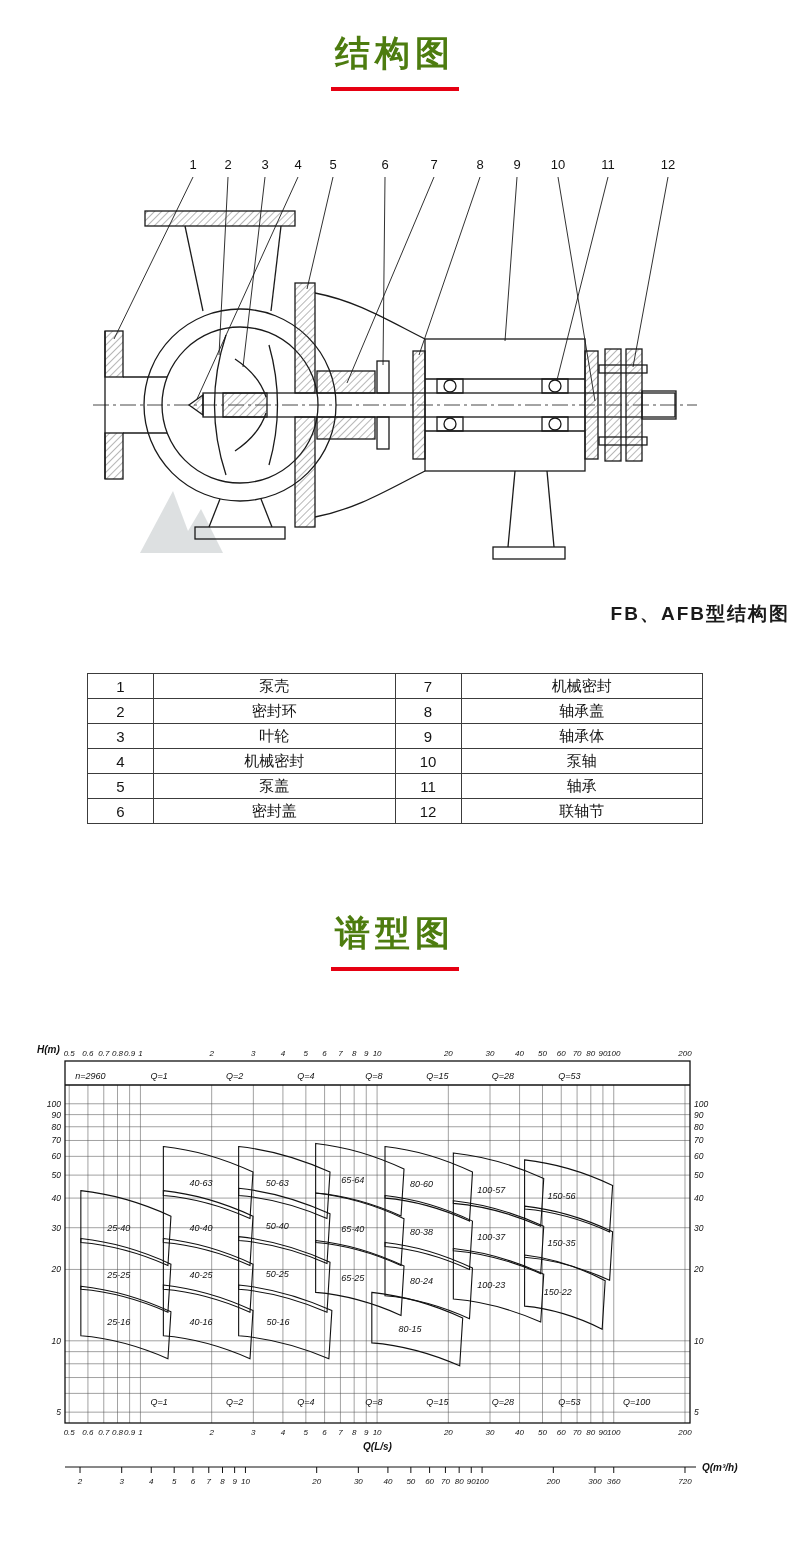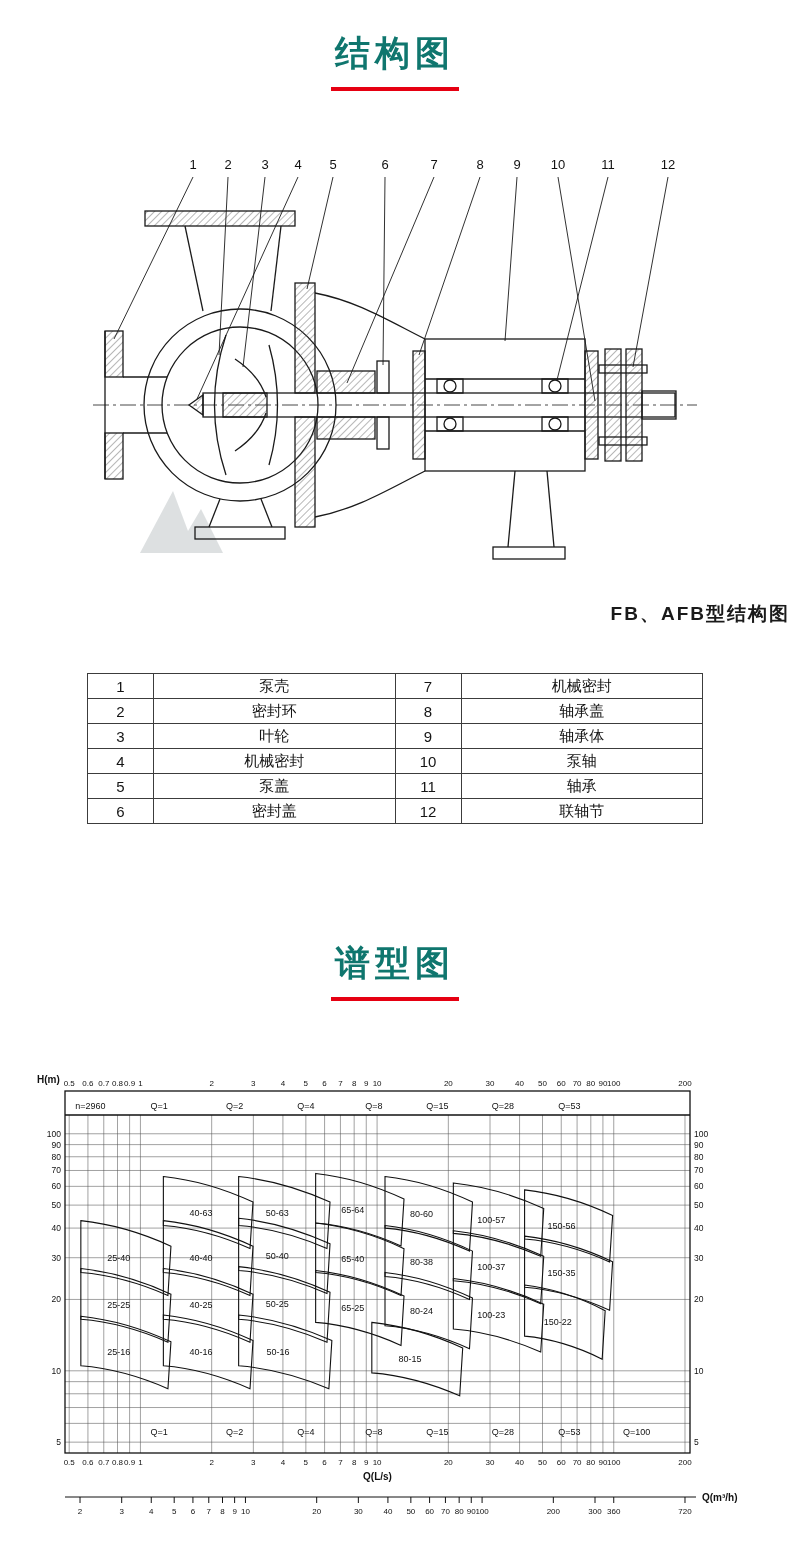--- a/index.html
+++ b/index.html
@@ -6,42 +6,42 @@
   html, body { margin: 0; padding: 0; }
   body {
     width: 790px;
     background: #ffffff;
     font-family: "Liberation Sans", "DejaVu Sans", sans-serif;
     color: #111;
   }
   .page { width: 790px; min-height: 1561px; background: #fff; overflow: hidden; }
   .title {
     font-size: 35px; font-weight: 700; text-align: center;
-    margin: 30px 0 0; letter-spacing: 5px; color: #0f766e;
+    margin: 30px 0 0; letter-spacing: 5px; color: #4d7c0f;
   }
   .title-underline {
     width: 128px; height: 4px; margin: 10px auto 0;
     background: #e60012;
   }
   .diagram-wrap { width: 620px; margin: 62px auto 0; }
   .diagram-caption {
     text-align: right; font-size: 19px; font-weight: 700;
     margin-top: 4px; letter-spacing: 2px; color: #1a1a1a;
   }
   .parts-table {
     width: 616px; margin: 46px auto 0;
     border-collapse: collapse; table-layout: fixed;
   }
   .parts-table td {
     border: 1px solid #3c3c3c; height: 25px; padding: 0 4px;
     text-align: center; font-size: 15px; color: #141414;
   }
   .parts-table td:nth-child(1), .parts-table td:nth-child(3) { width: 66px; }
-  .spectrum-title { margin-top: 116px; font-family: Liberation Mono, monospace; }
-  .chart-wrap { width: 720px; margin: 52px auto 0; }
+  .spectrum-title { margin-top: 86px; font-family: Liberation Mono, monospace; }
+  .chart-wrap { width: 720px; margin: 52px auto 0; font-style: italic; }
   svg text { font-family: "Liberation Sans", "DejaVu Sans", sans-serif; }
 </style>
 </head>
 <body>
 
 <div class="page">
 
   <h1 class="title">结构图</h1>
   <div class="title-underline"></div>
 

